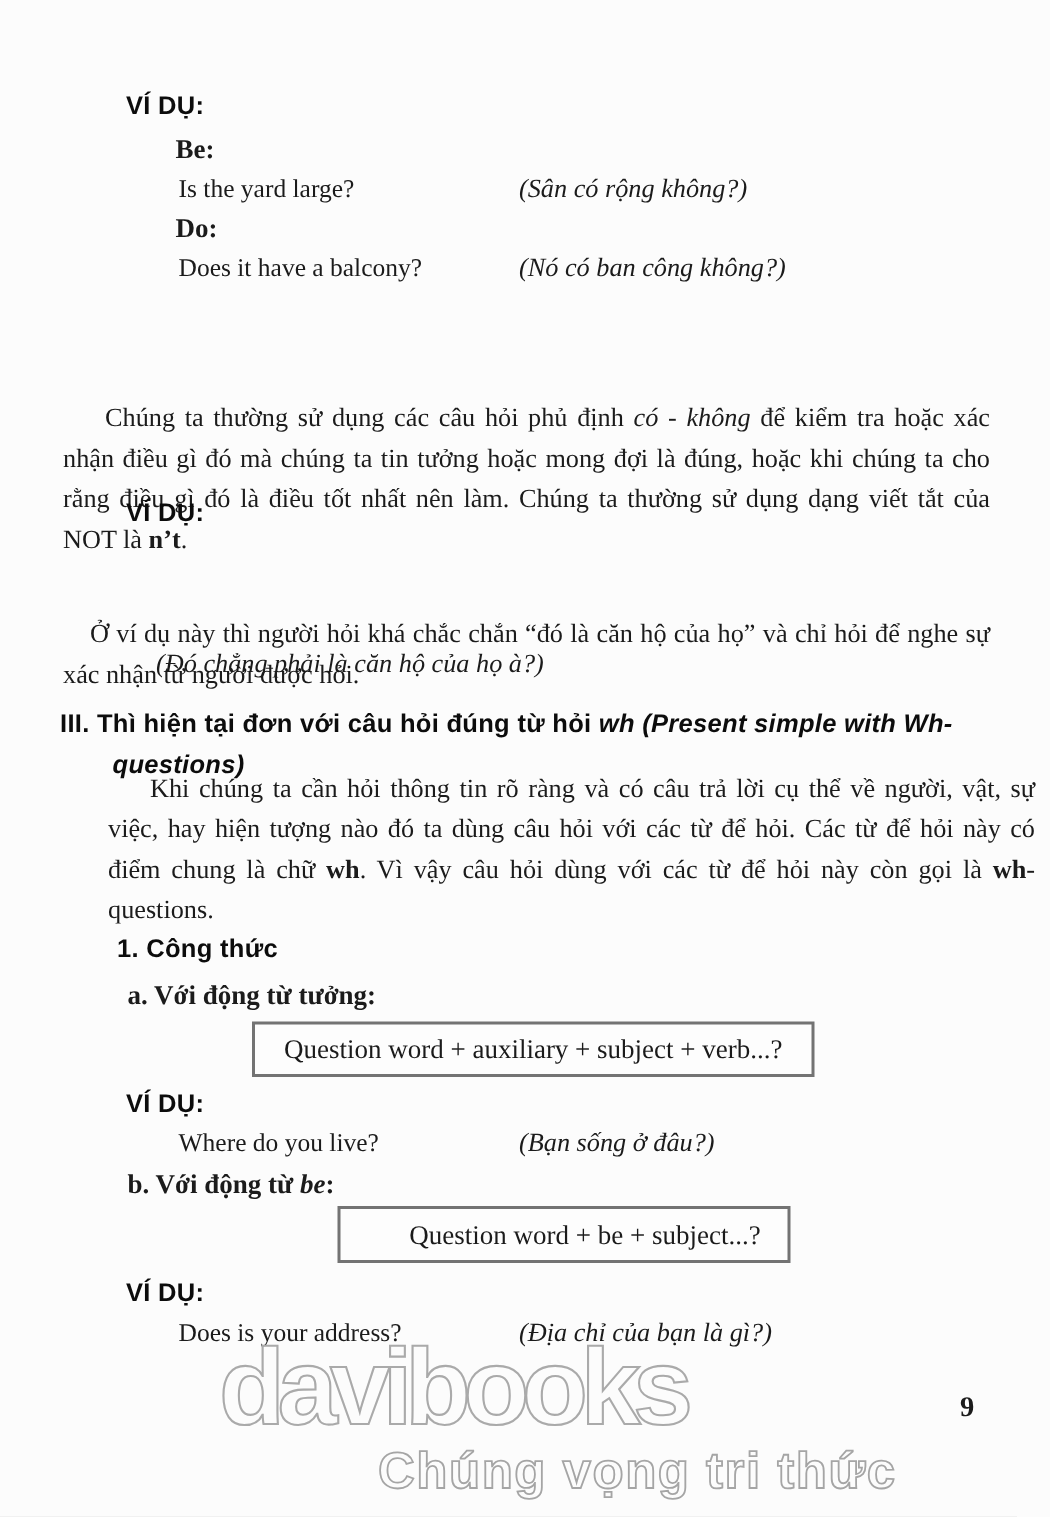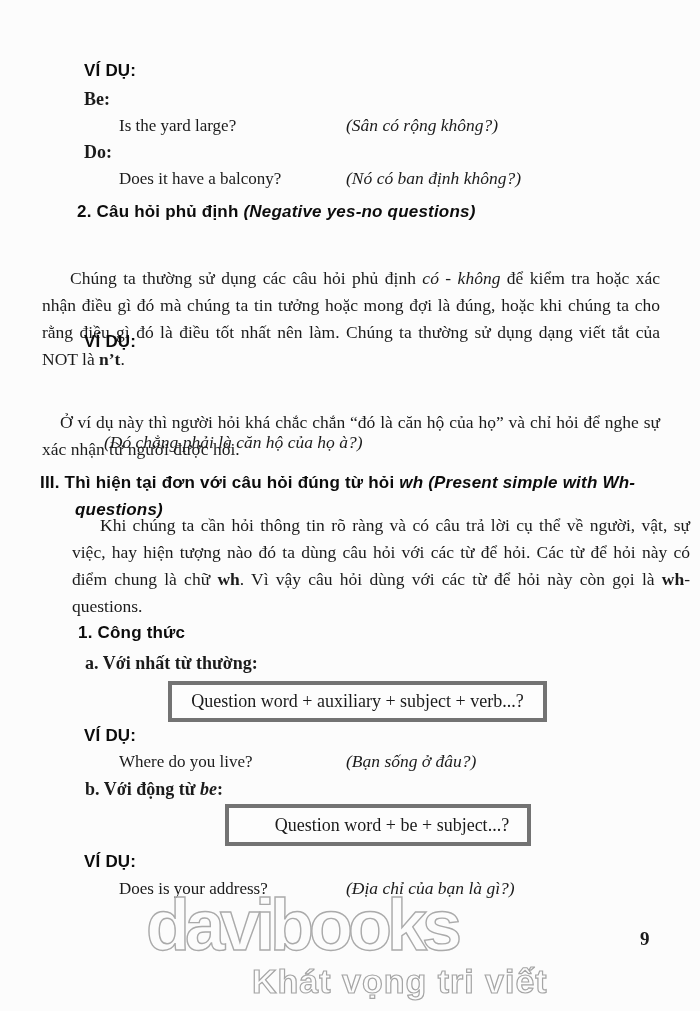--- a/index.html
+++ b/index.html
@@ -12,33 +12,33 @@
   .abs { position:absolute; }
   
   .hsans {
     font-family:"Liberation Sans", sans-serif; font-weight:700;
     font-size:17px; color:#0c0c0c; letter-spacing:.2px; white-space:nowrap;
   }
   .hsans .it { font-style:italic; }
   .serif { font-size:17.5px; white-space:nowrap; }
   .b  { font-weight:700; }
   .it { font-style:italic; }
-  .headword { font-size:18px; font-weight:700; white-space:nowrap; }
+  .headword { font-size:18px; font-weight:700; white-space:nowrap;margin-left:33px; }
   .subhead  { font-size:18px; font-weight:700; white-space:nowrap; }
   .para {
     width:618px; font-size:17.5px; line-height:27px;
     text-align:justify; text-justify:inter-word;
   }
   .ind28 { text-indent:28px; }
   .ind18 { text-indent:18px; }
   .row { white-space:nowrap; }
   .row .en { display:inline-block; width:227px; font-size:17px; }
   .row .vi { font-size:17.5px; font-style:italic; }
   .fbox {
-    border:4px solid #737373; background:#fdfdfd;
+    border:2px solid #737373; background:#fdfdfd;
     display:flex; align-items:center; justify-content:center;
     font-size:18px; white-space:nowrap;
   }
   .wm {
     position:absolute; font-family:"Liberation Sans", sans-serif; font-weight:700;
     color:transparent; -webkit-text-stroke:1.4px #aaaaaa;
     white-space:nowrap; z-index:3; pointer-events:none;
   }
   .wm-brand  { font-size:72px; letter-spacing:-5px; line-height:1;text-align:right; }
   .wm-slogan { font-size:34px; letter-spacing:1px; -webkit-text-stroke:1.2px #a5a5a5; line-height:1; }
@@ -53,26 +53,23 @@
 
   <div class="abs headword" style="left:84px; top:89px;">Be:</div>
 
   <div class="abs row" style="left:119px; top:115px;">
     <span class="en">Is the yard large?</span><span class="vi">(Sân có rộng không?)</span>
   </div>
 
   <div class="abs headword" style="left:84px; top:142px;">Do:</div>
 
   <div class="abs row" style="left:119px; top:168px;">
-    <span class="en">Does it have a balcony?</span><span class="vi">(Nó có ban định không?)</span>
+    <span class="en">Does it have a balcony?</span><span class="vi">(Nó có ban công không?)</span>
   </div>
 
-  <div class="abs hsans" style="left:77px; top:202px;">
-    <span>2. Câu hỏi phủ định </span><span class="it">(Negative yes-no questions)</span>
-  </div>
 
   <div class="abs para ind28" style="left:42px; top:229px;margin-top:36px;">
     <span>Chúng ta thường sử dụng các câu hỏi phủ định </span><span class="it">có - không</span><span> để kiểm tra hoặc xác nhận điều gì đó mà chúng ta tin tưởng hoặc mong đợi là đúng, hoặc khi chúng ta cho rằng điều gì đó là điều tốt nhất nên làm. Chúng ta thường sử dụng dạng viết tắt của NOT là </span><span class="b">n’t</span><span>.</span>
   </div>
 
   <div class="abs hsans" style="left:84px; top:332px;">VÍ DỤ:</div>
 
 
   <div class="abs serif it" style="left:104px; top:384px;margin-top:48px;">(Đó chẳng phải là căn hộ của họ à?)</div>
 
@@ -82,21 +79,21 @@
     <span>III. Thì hiện tại đơn với câu hỏi đúng từ hỏi </span><span class="it">wh (Present simple with Wh-</span>
   </div>
   <div class="abs hsans it" style="left:75px; top:500px;">questions)</div>
 
   <div class="abs para ind28" style="left:42px; top:512px;margin-left:30px;">
     <span>Khi chúng ta cần hỏi thông tin rõ ràng và có câu trả lời cụ thể về người, vật, sự việc, hay hiện tượng nào đó ta dùng câu hỏi với các từ để hỏi. Các từ để hỏi này có điểm chung là chữ </span><span class="b">wh</span><span>. Vì vậy câu hỏi dùng với các từ để hỏi này còn gọi là </span><span class="b">wh</span><span>-questions.</span>
   </div>
 
   <div class="abs hsans" style="left:78px; top:623px;">1. Công thức</div>
 
-  <div class="abs subhead" style="left:85px; top:653px;">a. Với nhất từ thường:</div>
+  <div class="abs subhead" style="left:85px; top:653px;">a. Với động từ tưởng:</div>
 
   <div class="abs fbox" style="left:168px; top:681px; width:371px; height:33px;">
     <span>Question word + auxiliary + subject + verb...?</span>
   </div>
 
   <div class="abs hsans" style="left:84px; top:726px;">VÍ DỤ:</div>
 
   <div class="abs subhead" style="left:85px; top:779px;">
     <span>b. Với động từ </span><span class="it">be</span><span>:</span>
   </div>
@@ -109,17 +106,17 @@
     <span>Question word + be + subject...?</span>
   </div>
 
   <div class="abs hsans" style="left:84px; top:852px;">VÍ DỤ:</div>
 
   <div class="abs row" style="left:119px; top:878px;">
     <span class="en">Does is your address?</span><span class="vi">(Địa chỉ của bạn là gì?)</span>
   </div>
 
   <div class="wm wm-brand" style="left:146px; top:889px;">davibooks</div>
-  <div class="wm wm-slogan" style="left:252px; top:964px;">Khát vọng tri viết</div>
+  <div class="wm wm-slogan" style="left:252px; top:964px;">Chúng vọng tri thức</div>
 
   <div class="abs pagenum" style="left:640px; top:928px;">9</div>
 
 </div>
 
 </body></html>

